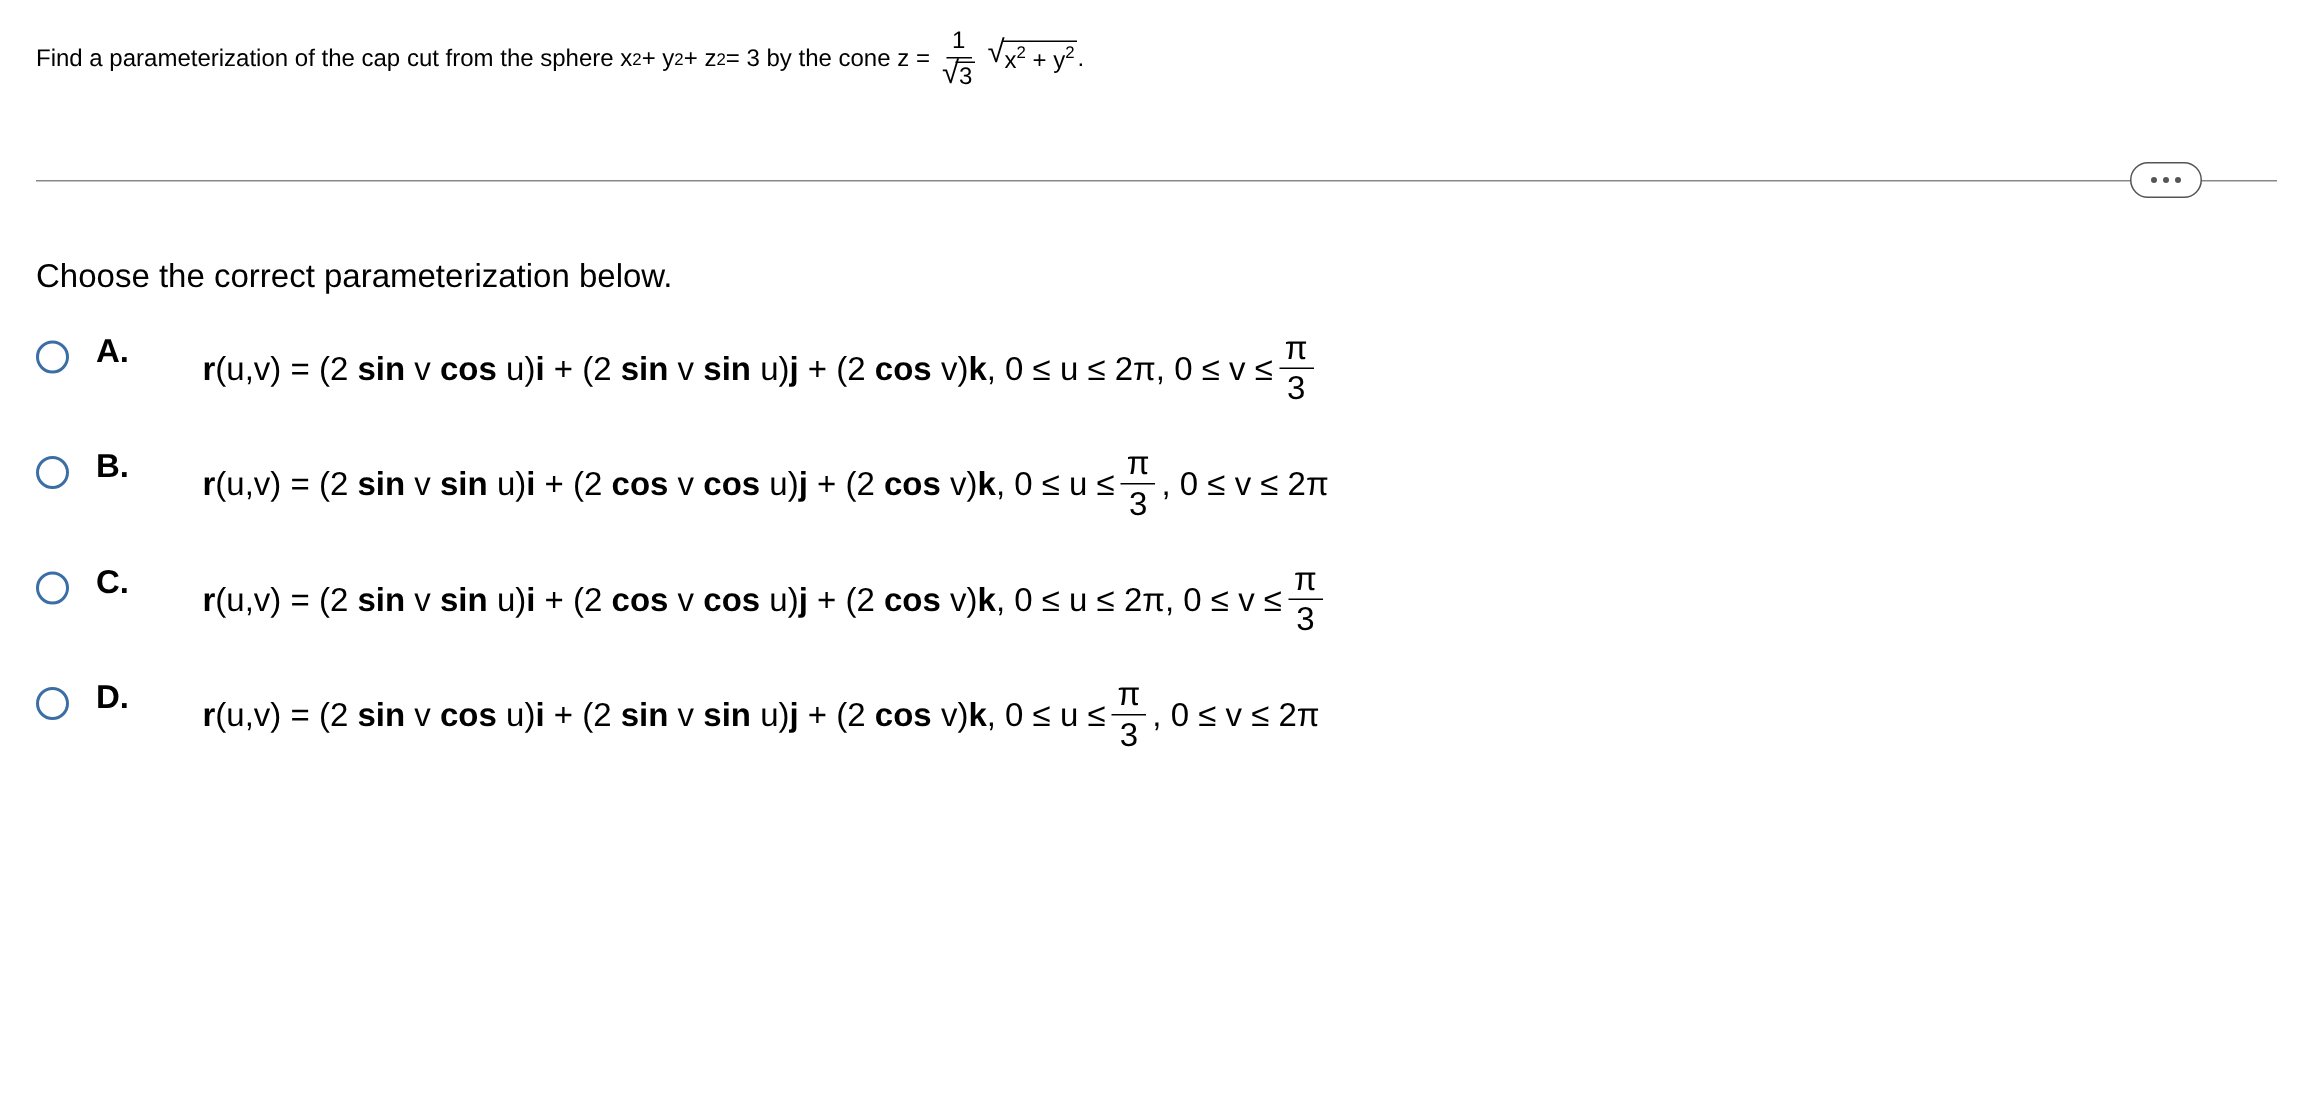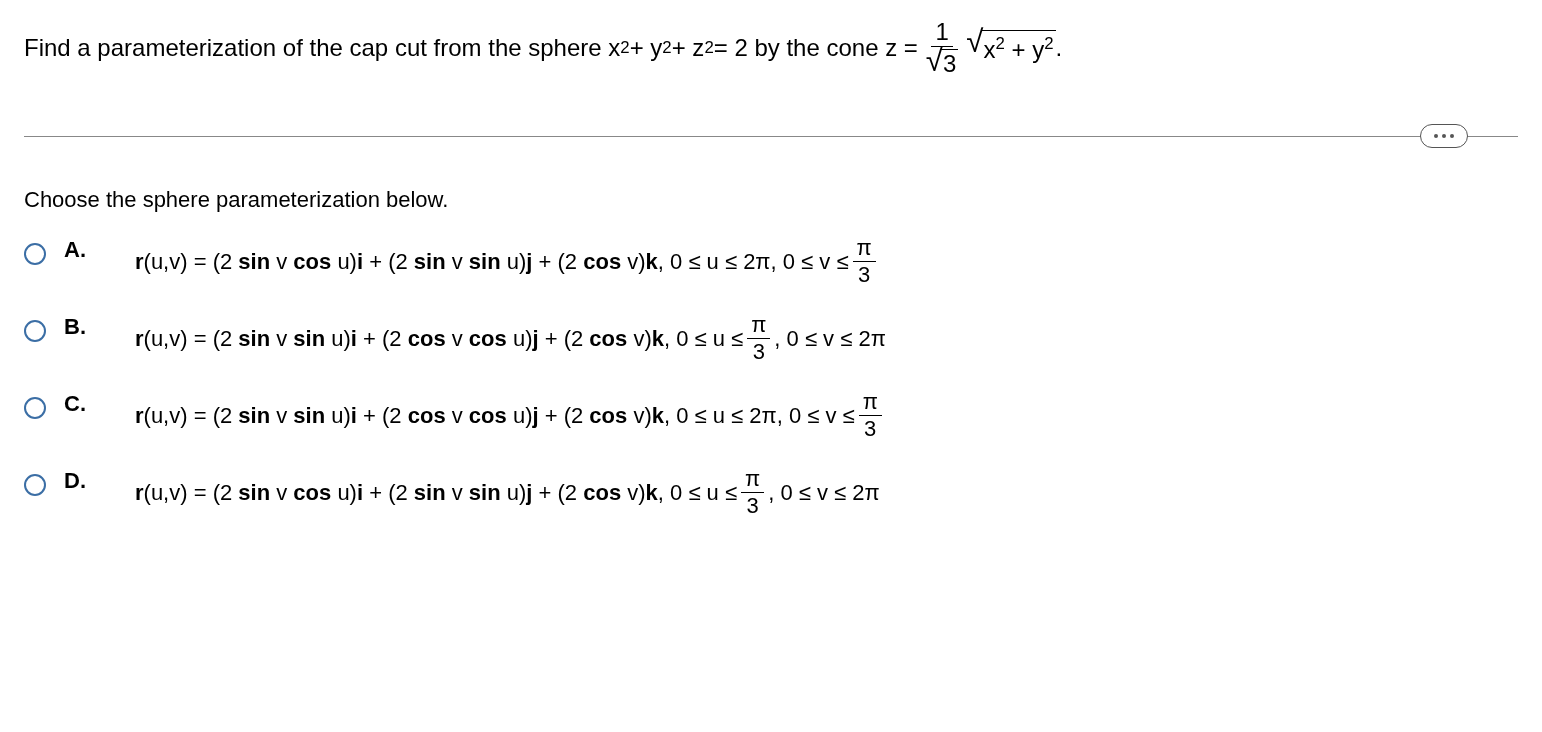--- a/index.html
+++ b/index.html
@@ -8,21 +8,21 @@
       box-sizing: border-box;
     }
     body {
       font-family: Arial, Helvetica, sans-serif;
       font-size: 22px;
       color: #000;
       padding: 20px 24px;
       background: #fff;
     }
     .question-text {
-      font-size: 24px;
+      font-size: 16px;
       line-height: 1.4;
       margin-bottom: 60px;
       display: flex;
       align-items: center;
       flex-wrap: wrap;
     }
     sup {
       font-size: 0.7em;
       vertical-align: super;
       line-height: 0;
@@ -129,21 +129,21 @@
 </head>
 <body>
 
 <div class="question-text">
   <span>Find a parameterization of the cap cut from the sphere x</span>
     <sup>2</sup>
   <span> + y</span>
     <sup>2</sup>
   <span> + z</span>
     <sup>2</sup>
-  <span> = 2 by the cone z = </span>
+  <span> = 3 by the cone z = </span>
   <span class="frac">
     <span class="num">1</span>
     <span class="den">
       <span class="sqrt">
         <span class="sqrt-sign">√</span>
         <span class="sqrt-content">3</span>
       </span>
     </span>
   </span>
   <span class="sqrt">
@@ -156,21 +156,21 @@
 </div>
 
 <div class="divider">
   <div class="dots-btn">
     <span></span>
       <span></span>
       <span></span>
   </div>
 </div>
 
-<div class="instruction">Choose the sphere parameterization below.</div>
+<div class="instruction">Choose the correct parameterization below.</div>
 
 <div class="options">
 
   <div class="option">
     <div class="radio"></div>
     <div class="option-content">
       <div class="option-letter">A.</div>
       <div class="option-text">
         <span><span class="bold">r</span>(u,v) = (2 <span class="bold">sin</span> v <span class="bold">cos</span> u)<span class="bold">i</span> + (2 <span class="bold">sin</span> v <span class="bold">sin</span> u)<span class="bold">j</span> + (2 <span class="bold">cos</span> v)<span class="bold">k</span>, 0 ≤ u ≤ 2π, 0 ≤ v ≤ </span>
         <span class="frac">

